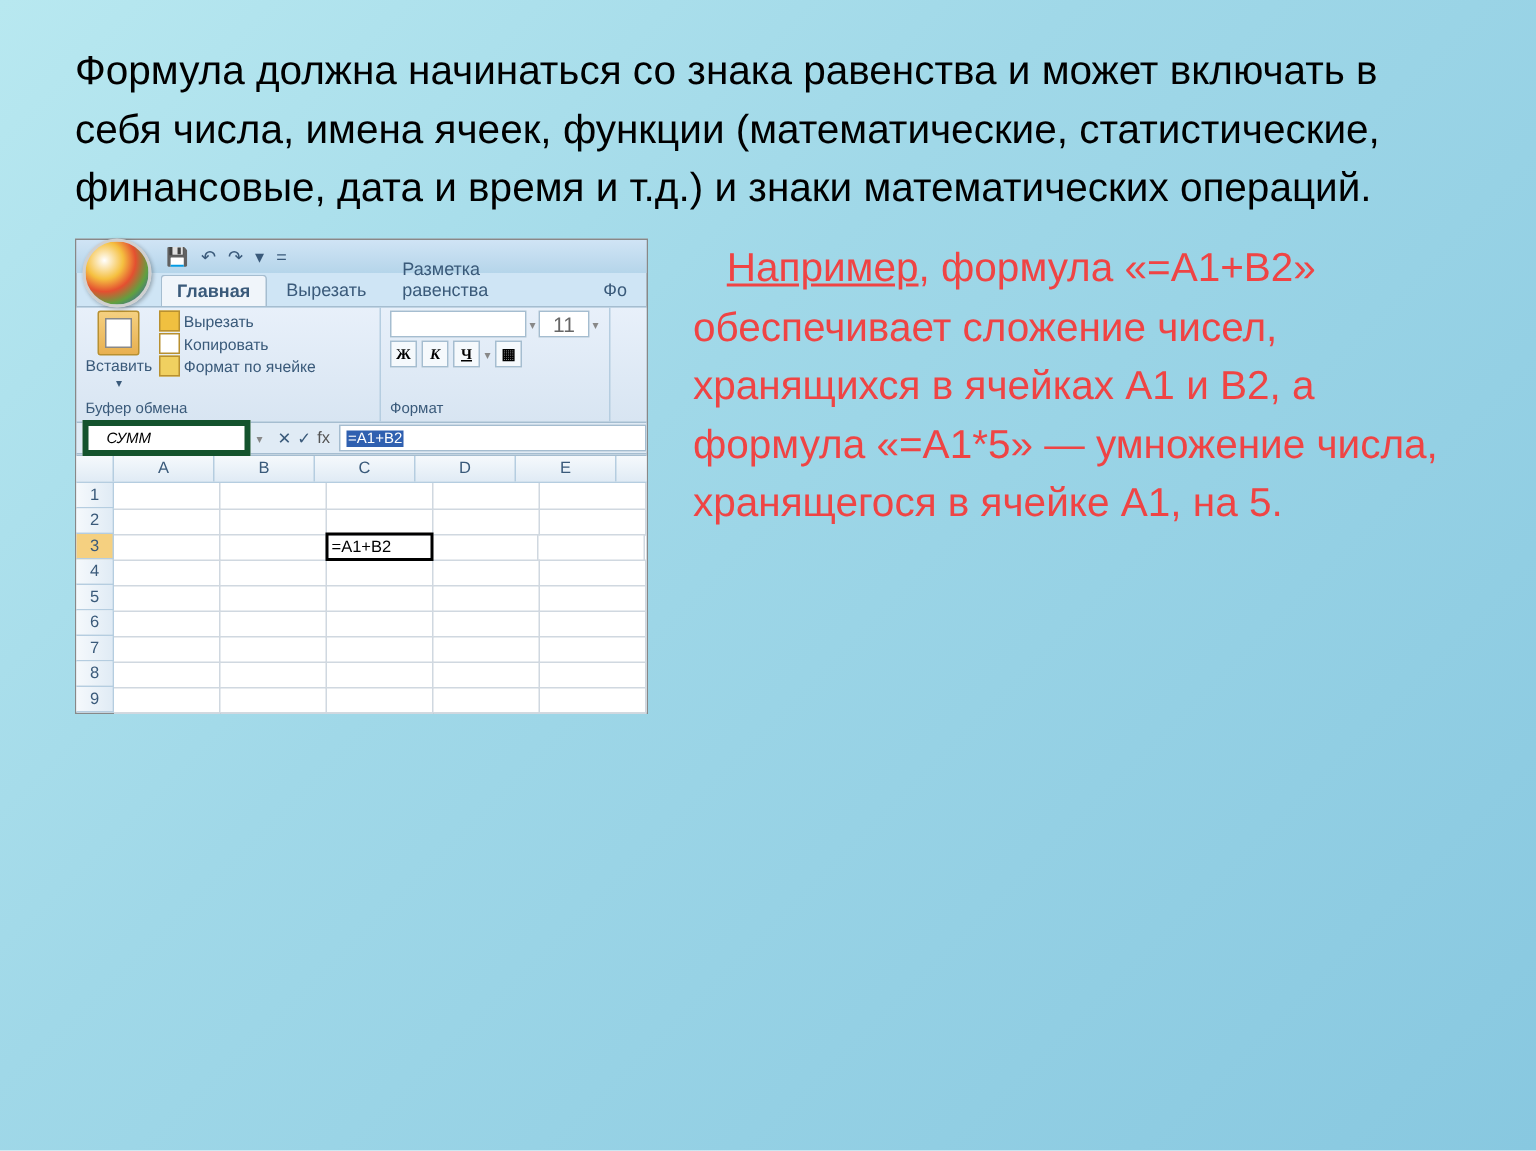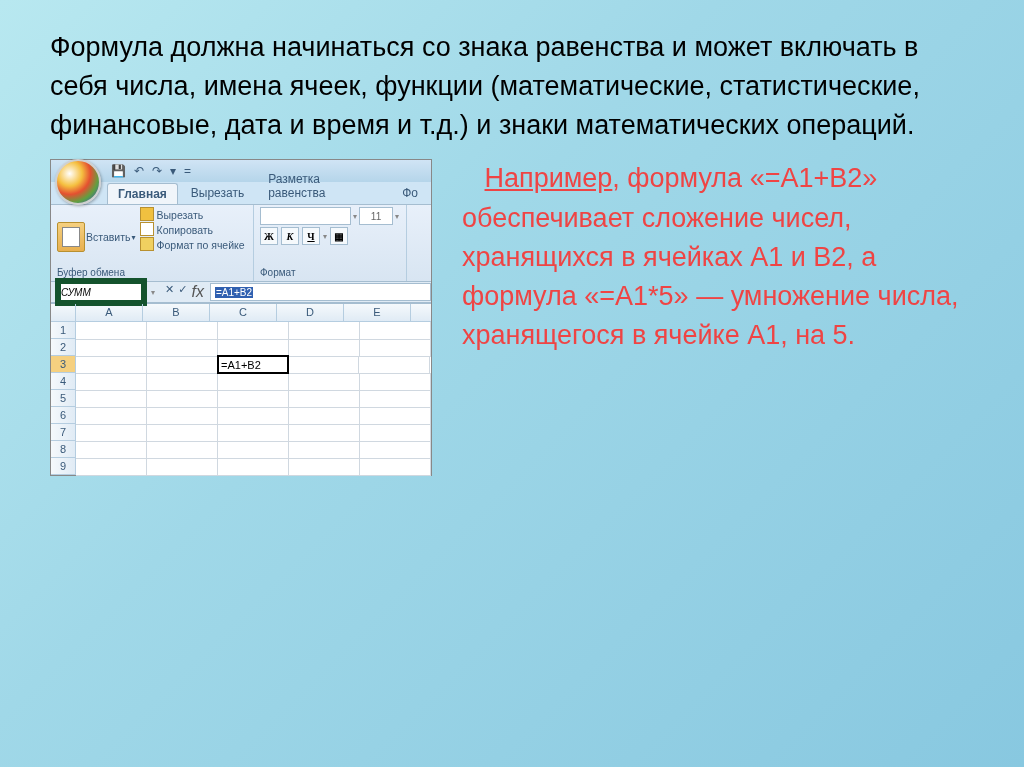--- a/index.html
+++ b/index.html
@@ -11,37 +11,37 @@
 .titlebar{height:22px;background:linear-gradient(#d0e4f5,#b5d5ea);display:flex;align-items:center}
 .office-btn{width:42px;height:42px;border-radius:50%;background:radial-gradient(circle at 30% 30%,#fff 0%,#f5c040 30%,#e45030 50%,#60a040 70%,#3060b0 90%);border:2px solid #d0d0d0;margin:2px 4px -20px 4px;position:relative;z-index:10;box-shadow:1px 1px 3px rgba(0,0,0,0.3)}
 .qat{display:flex;gap:8px;margin-left:6px;align-items:center}
 .qat span{color:#3a5a7a;font-size:12px}
 .tabs{display:flex;height:22px;margin-left:56px;align-items:flex-end}
 .tab{padding:3px 10px;font-size:12px;color:#3a5a7a;border:1px solid transparent;margin-right:2px}
 .tab.active{background:#f0f5fa;border:1px solid #a5bdd0;border-bottom:none;border-radius:3px 3px 0 0;font-weight:bold}
 .ribbon{background:linear-gradient(#e8f0fa,#d8e5f2);border-top:1px solid #a5bdd0;display:flex;height:76px}
 .rgroup{border-right:1px solid #b5cde0;padding:2px 6px;display:flex;flex-direction:column;justify-content:space-between;position:relative}
 .rgroup-label{font-size:10px;color:#3a5a7a;text-align:left;padding-bottom:1px}
-.paste-btn{display:flex;align-items:center;gap:1px}
+.paste-btn{display:flex;flex-direction:column;align-items:center;gap:1px}
 .paste-icon{width:26px;height:28px;background:linear-gradient(#f5d080,#e8b050);border:1px solid #b89030;border-radius:2px;position:relative}
 .paste-icon::after{content:"";position:absolute;top:4px;left:4px;width:16px;height:18px;background:#fff;border:1px solid #888}
 .clip-items{display:flex;flex-direction:column;gap:1px;font-size:10.5px;color:#3a5a7a}
 .clip-items div{display:flex;align-items:flex-end;gap:3px;white-space:nowrap}
 .miniicon{display:inline-block;width:12px;height:12px;background:#e8b050;border:1px solid #b89030}
 .font-group{min-width:140px}
 .font-row{display:flex;gap:2px;align-items:center;margin-bottom:2px}
 .font-sel{width:85px;height:16px;border:1px solid #a5bdd0;background:#fff;font-size:10px;padding:0 2px;display:flex;align-items:center;color:#666}
-.size-sel{width:28px;height:16px;border:1px solid #a5bdd0;background:#fff;font-size:10px;padding:0 2px;display:flex;align-items:center;justify-content:center;color:#666}
+.size-sel{width:28px;height:16px;border:1px solid #a5bdd0;background:#fff;font-size:14px;padding:0 2px;display:flex;align-items:center;justify-content:center;color:#666}
 .btns{display:flex;gap:3px}
 .fbtn{width:16px;height:16px;border:1px solid #a5bdd0;background:#f5f9fc;display:flex;align-items:center;justify-content:center;font-size:10px;font-weight:bold;font-family:'Times New Roman',serif}
 .underline{text-decoration:underline}
 .namebox-row{display:flex;height:20px;background:#e0ebf5;border-top:1px solid #a5bdd0;border-bottom:1px solid #a5bdd0;align-items:center}
-.namebox{width:80px;height:16px;background:#fff;border:6px solid #14532d;margin-left:4px;font-size:10px;display:flex;align-items:center;padding:0 0;font-style:italic}
+.namebox{width:80px;height:16px;background:#fff;border:4px solid #14532d;margin-left:4px;font-size:10px;display:flex;align-items:center;padding:0 12px;font-style:italic}
 .fx-icons{display:flex;gap:4px;margin:0 6px;font-size:11px;color:#3a5a7a}
-.fx{font-style:italic;font-size:16px;color:#555}
+.fx{font-size:11px;color:#555}
 .formula-bar{flex:1;height:16px;background:#fff;border:1px solid #a5bdd0;font-size:10px;display:flex;align-items:center;padding:0 4px}
 .formula-hl{background:#3060b0;color:#fff;padding:0 1px}
 .sheet{background:#fff;border-top:1px solid #a5bdd0}
 .colheads{display:flex;height:17px;background:linear-gradient(#f5f9fc,#e0ebf5);border-bottom:1px solid #b5cde0}
 .corner{width:24px;border-right:1px solid #b5cde0}
 .colh{width:66px;border-right:1px solid #b5cde0;text-align:center;font-size:11px;color:#3a5a7a;line-height:17px}
 .srow{display:flex;height:17px}
 .rowh{width:24px;background:linear-gradient(90deg,#f5f9fc,#e0ebf5);border-right:1px solid #b5cde0;border-bottom:1px solid #b5cde0;text-align:center;font-size:11px;color:#3a5a7a;line-height:17px}
 .rowh.sel{background:#f5d080}
 .cell{width:66px;border-right:1px solid #d0d8e0;border-bottom:1px solid #d0d8e0;height:17px;font-size:11px;padding:0 2px;line-height:17px}

